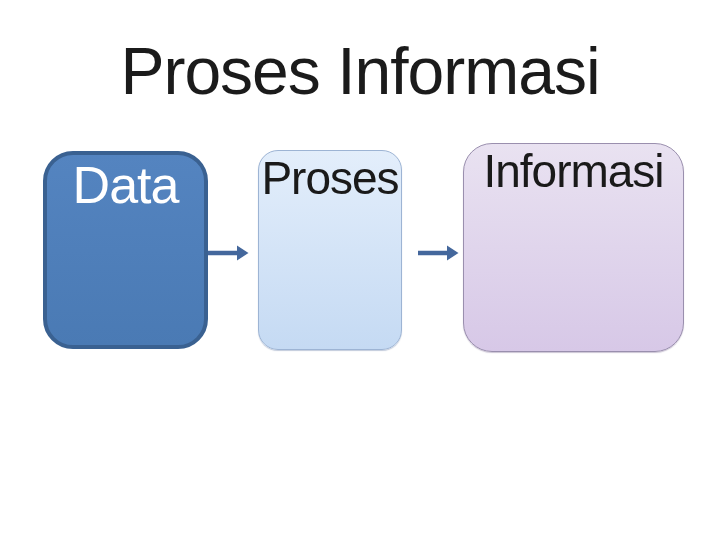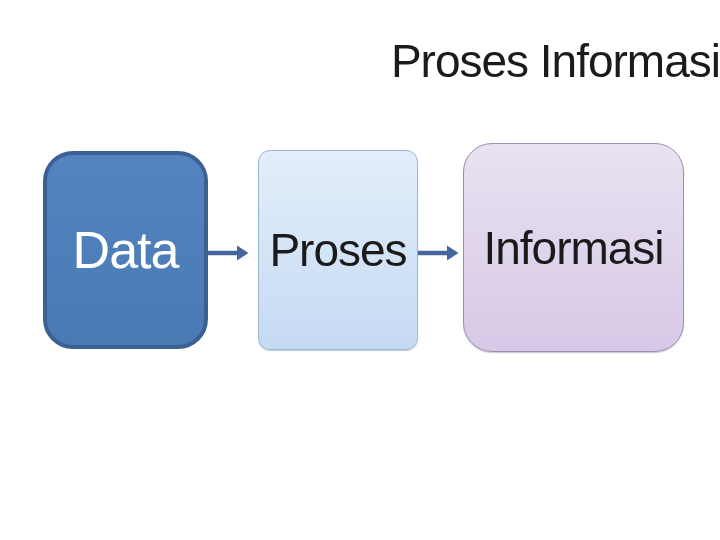--- a/index.html
+++ b/index.html
@@ -13,54 +13,53 @@
     height: 540px;
     background: #ffffff;
     overflow: hidden;
     font-family: "Liberation Sans", sans-serif;
   }
   .slide-title {
     position: absolute;
     top: 38px;
     left: 0;
     right: 0;
-    text-align: right;
-    font-size: 46px;
+    text-align: center;
+    font-size: 66px;
     line-height: 1;
     color: #1b1b1b;
     letter-spacing: -1px;
   }
   .node {
     position: absolute;
     box-sizing: border-box;
     display: flex;
-    align-items: center;
     justify-content: center;
     background: linear-gradient(180deg, var(--fill-top), var(--fill-bottom));
     border: 1.5px solid var(--border-color);
   }
   .node-label {
     white-space: nowrap;
     letter-spacing: -1px;
   }
   .node-data {
     left: 43px;
     top: 151px;
     width: 165px;
     height: 198px;
     border-radius: 30px;
     border-width: 4px;
   }
   .node-data .node-label { font-size: 52px; }
   .node-proses {
     left: 258px;
     top: 150px;
-    width: 160px;
+    width: 144px;
     height: 200px;
-    border-radius: 12px;
+    border-radius: 20px;
     box-shadow: 0 1px 1px rgba(120, 140, 175, 0.45);
   }
   .node-proses .node-label { font-size: 46px; }
   .node-informasi {
     left: 463px;
     top: 143px;
     width: 221px;
     height: 209px;
     border-radius: 29px;
     box-shadow: 0 1px 1px rgba(140, 125, 160, 0.45);

